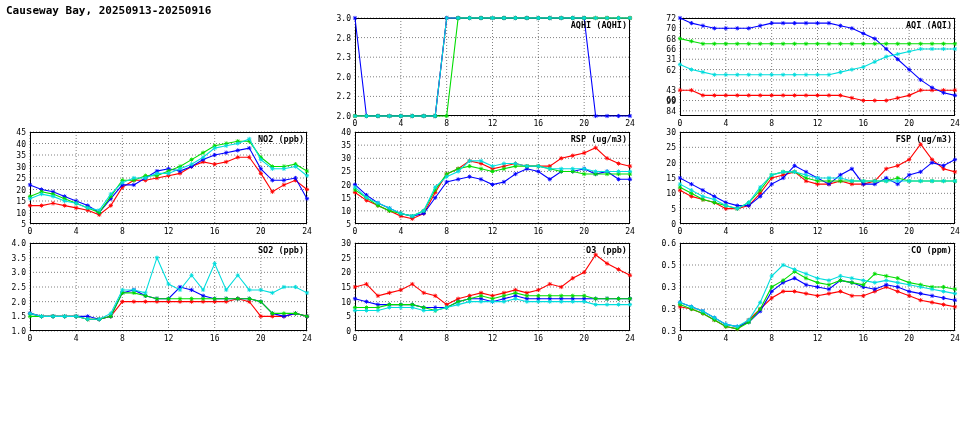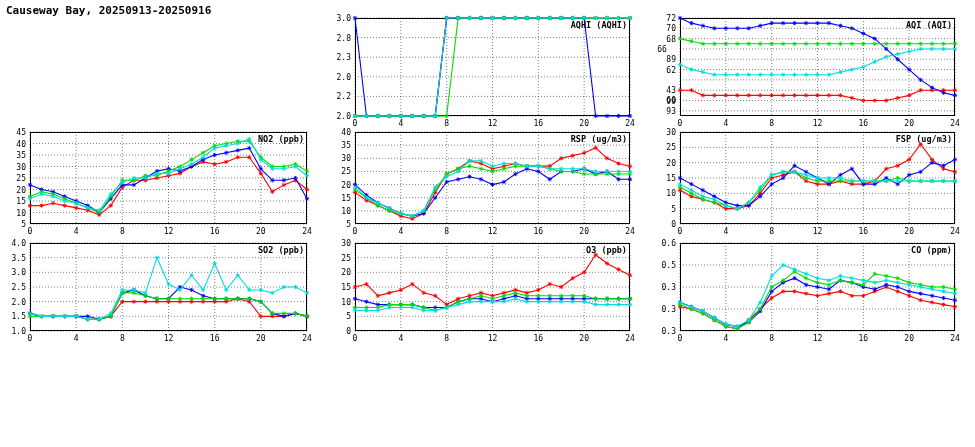--- a/index.html
+++ b/index.html
@@ -274,27 +274,27 @@
           <path d="M181.23333333333332 49H185.4333333333333M183.33333333333331 46.9V51.1M181.8213333333333 47.488L184.84533333333331 50.512M181.8213333333333 50.512L184.84533333333331 47.488" stroke="#00dddd" stroke-width="0.9" fill="none"></path>
           <path d="M192.6916666666667 43.84210526315789H196.89166666666668M194.79166666666669 41.74210526315789V45.94210526315789M193.27966666666669 42.33010526315789L196.3036666666667 45.35410526315789M193.27966666666669 45.35410526315789L196.3036666666667 42.33010526315789" stroke="#00dddd" stroke-width="0.9" fill="none"></path>
           <path d="M204.15 38.68421052631579H208.35M206.25 36.584210526315786V40.78421052631579M204.738 37.17221052631579L207.762 40.19621052631579M204.738 40.19621052631579L207.762 37.17221052631579" stroke="#00dddd" stroke-width="0.9" fill="none"></path>
           <path d="M215.60833333333332 36.10526315789474H219.8083333333333M217.70833333333331 34.00526315789474V38.20526315789474M216.1963333333333 34.59326315789474L219.22033333333331 37.61726315789474M216.1963333333333 37.61726315789474L219.22033333333331 34.59326315789474" stroke="#00dddd" stroke-width="0.9" fill="none"></path>
           <path d="M227.0666666666667 33.526315789473685H231.26666666666668M229.16666666666669 31.426315789473684V35.626315789473686M227.65466666666669 32.014315789473685L230.6786666666667 35.038315789473685M227.65466666666669 35.038315789473685L230.6786666666667 32.014315789473685" stroke="#00dddd" stroke-width="0.9" fill="none"></path>
           <path d="M238.525 30.94736842105263H242.725M240.625 28.84736842105263V33.04736842105263M239.113 29.43536842105263L242.137 32.45936842105263M239.113 32.45936842105263L242.137 29.43536842105263" stroke="#00dddd" stroke-width="0.9" fill="none"></path>
           <path d="M249.98333333333332 30.94736842105263H254.1833333333333M252.08333333333331 28.84736842105263V33.04736842105263M250.5713333333333 29.43536842105263L253.59533333333331 32.45936842105263M250.5713333333333 32.45936842105263L253.59533333333331 29.43536842105263" stroke="#00dddd" stroke-width="0.9" fill="none"></path>
           <path d="M261.44166666666666 30.94736842105263H265.6416666666667M263.5416666666667 28.84736842105263V33.04736842105263M262.0296666666667 29.43536842105263L265.0536666666667 32.45936842105263M262.0296666666667 32.45936842105263L265.0536666666667 29.43536842105263" stroke="#00dddd" stroke-width="0.9" fill="none"></path>
           <path d="M272.9 30.94736842105263H277.1M275 28.84736842105263V33.04736842105263M273.488 29.43536842105263L276.512 32.45936842105263M273.488 32.45936842105263L276.512 29.43536842105263" stroke="#00dddd" stroke-width="0.9" fill="none"></path>
         </svg>
-        <div class="ytick" style="left: -32px; width: 28px; top: 92.8421px;">93</div>
+        <div class="ytick" style="left: -32px; width: 28px; top: 92.8421px;">84</div>
         <div class="ytick" style="left: -32px; width: 28px; top: 82.5263px;">99</div>
         <div class="ytick" style="left: -32px; width: 28px; top: 72.2105px;">43</div>
         <div class="ytick" style="left: -32px; width: 28px; top: 54px; margin-top: 28px;">60</div>
         <div class="ytick" style="left: -32px; width: 28px; top: 51.5789px;">62</div>
-        <div class="ytick" style="left: -32px; width: 28px; top: 41.2632px;">89</div>
-        <div class="ytick" style="left: -32px; width: 28px; top: 30.9474px; text-align: center;">66</div>
+        <div class="ytick" style="left: -32px; width: 28px; top: 41.2632px;">31</div>
+        <div class="ytick" style="left: -32px; width: 28px; top: 30.9474px;">66</div>
         <div class="ytick" style="left: -32px; width: 28px; top: 20.6316px;">68</div>
         <div class="ytick" style="left: -32px; width: 28px; top: 10.3158px;">70</div>
         <div class="ytick" style="left: -32px; width: 28px; top: 0px;">72</div>
         <div class="xtick" style="left: 0px; top: 101px;">0</div>
         <div class="xtick" style="left: 45.8333px; top: 101px;">4</div>
         <div class="xtick" style="left: 91.6667px; top: 101px;">8</div>
         <div class="xtick" style="left: 137.5px; top: 101px;">12</div>
         <div class="xtick" style="left: 183.333px; top: 101px;">16</div>
         <div class="xtick" style="left: 229.167px; top: 101px;">20</div>
         <div class="xtick" style="left: 275px; top: 101px;">24</div>

